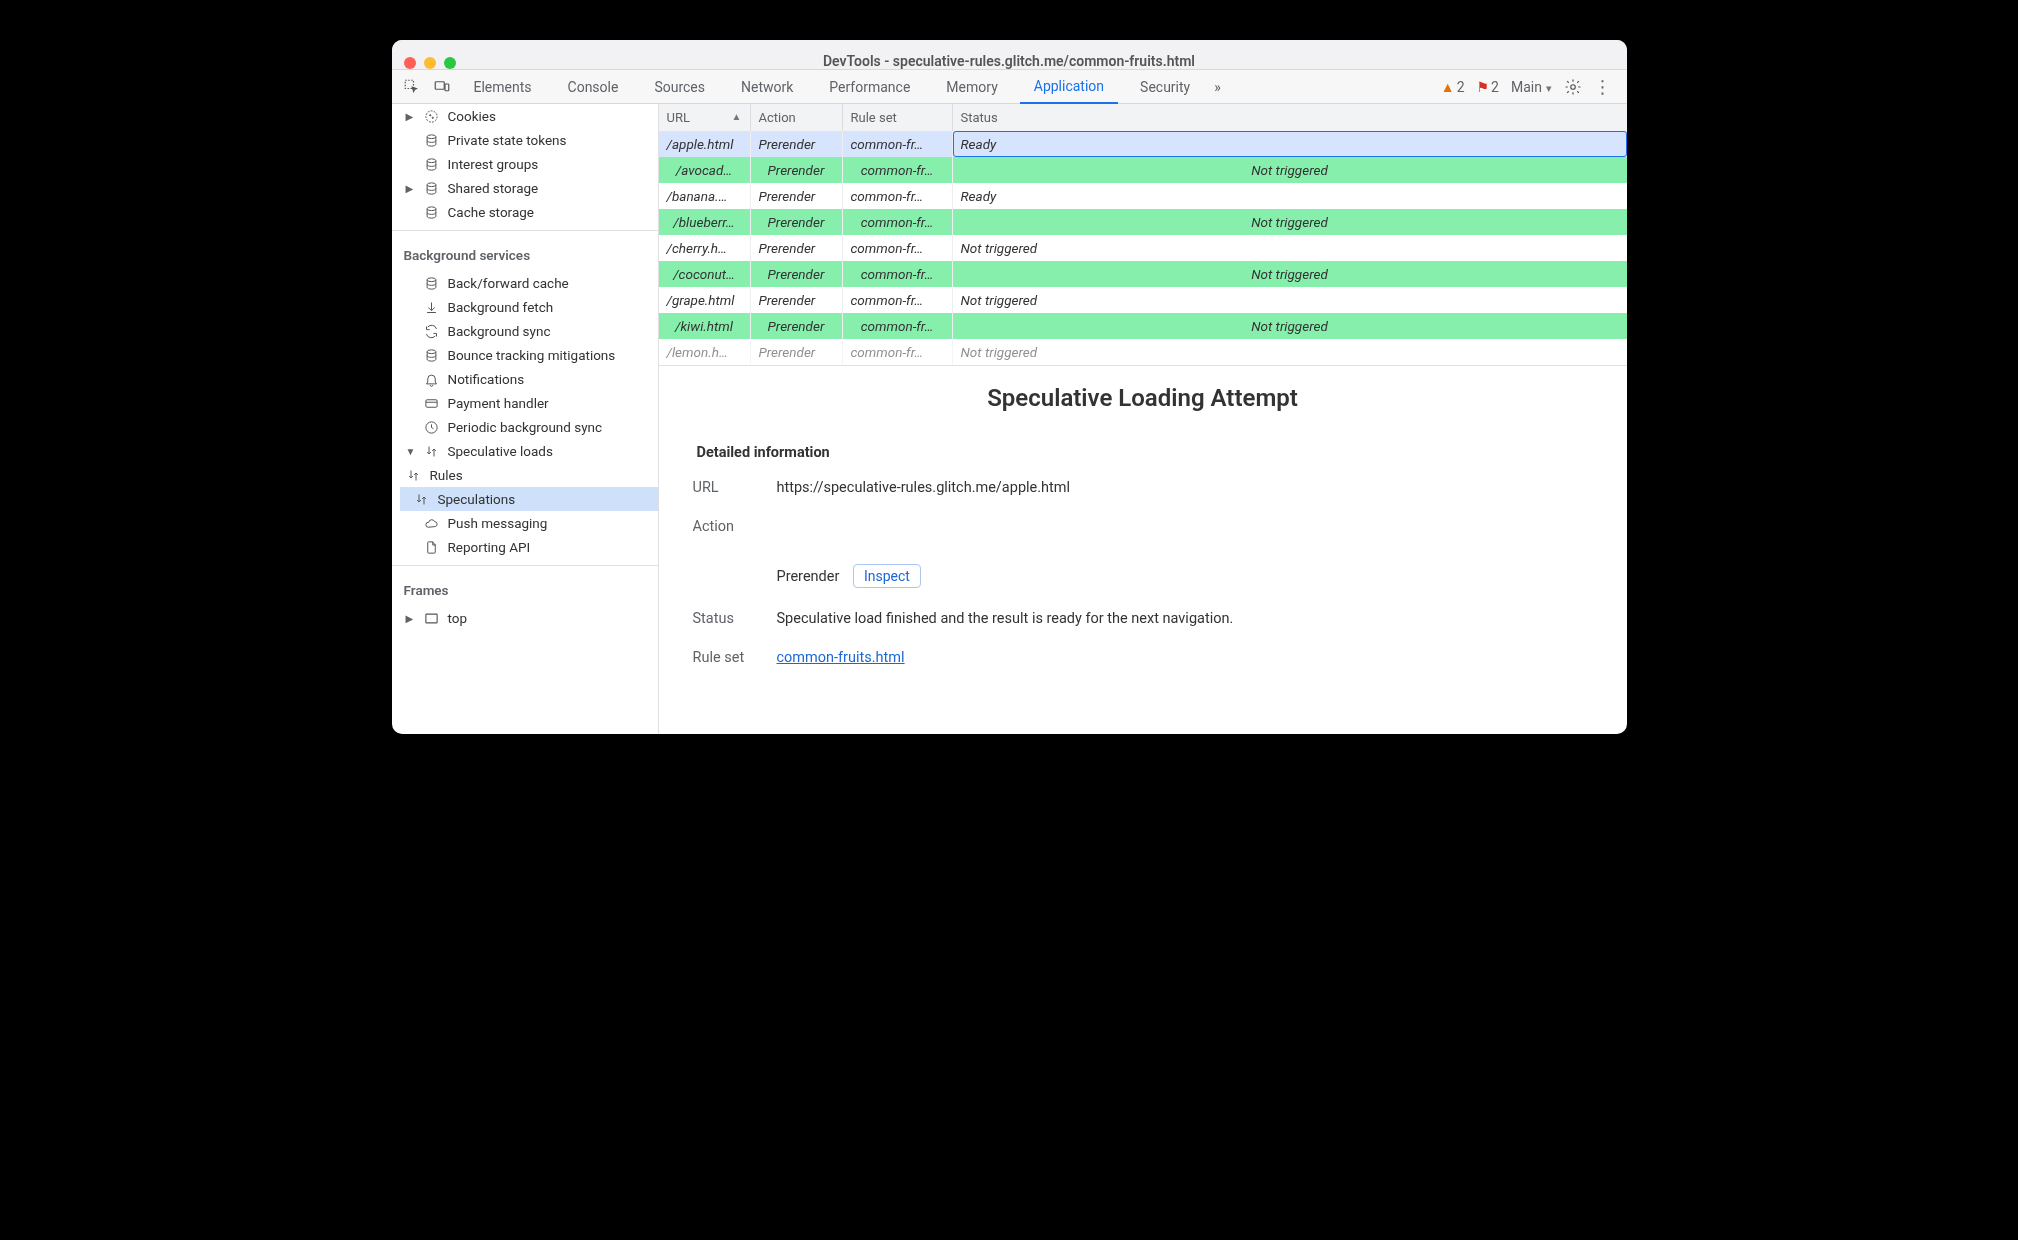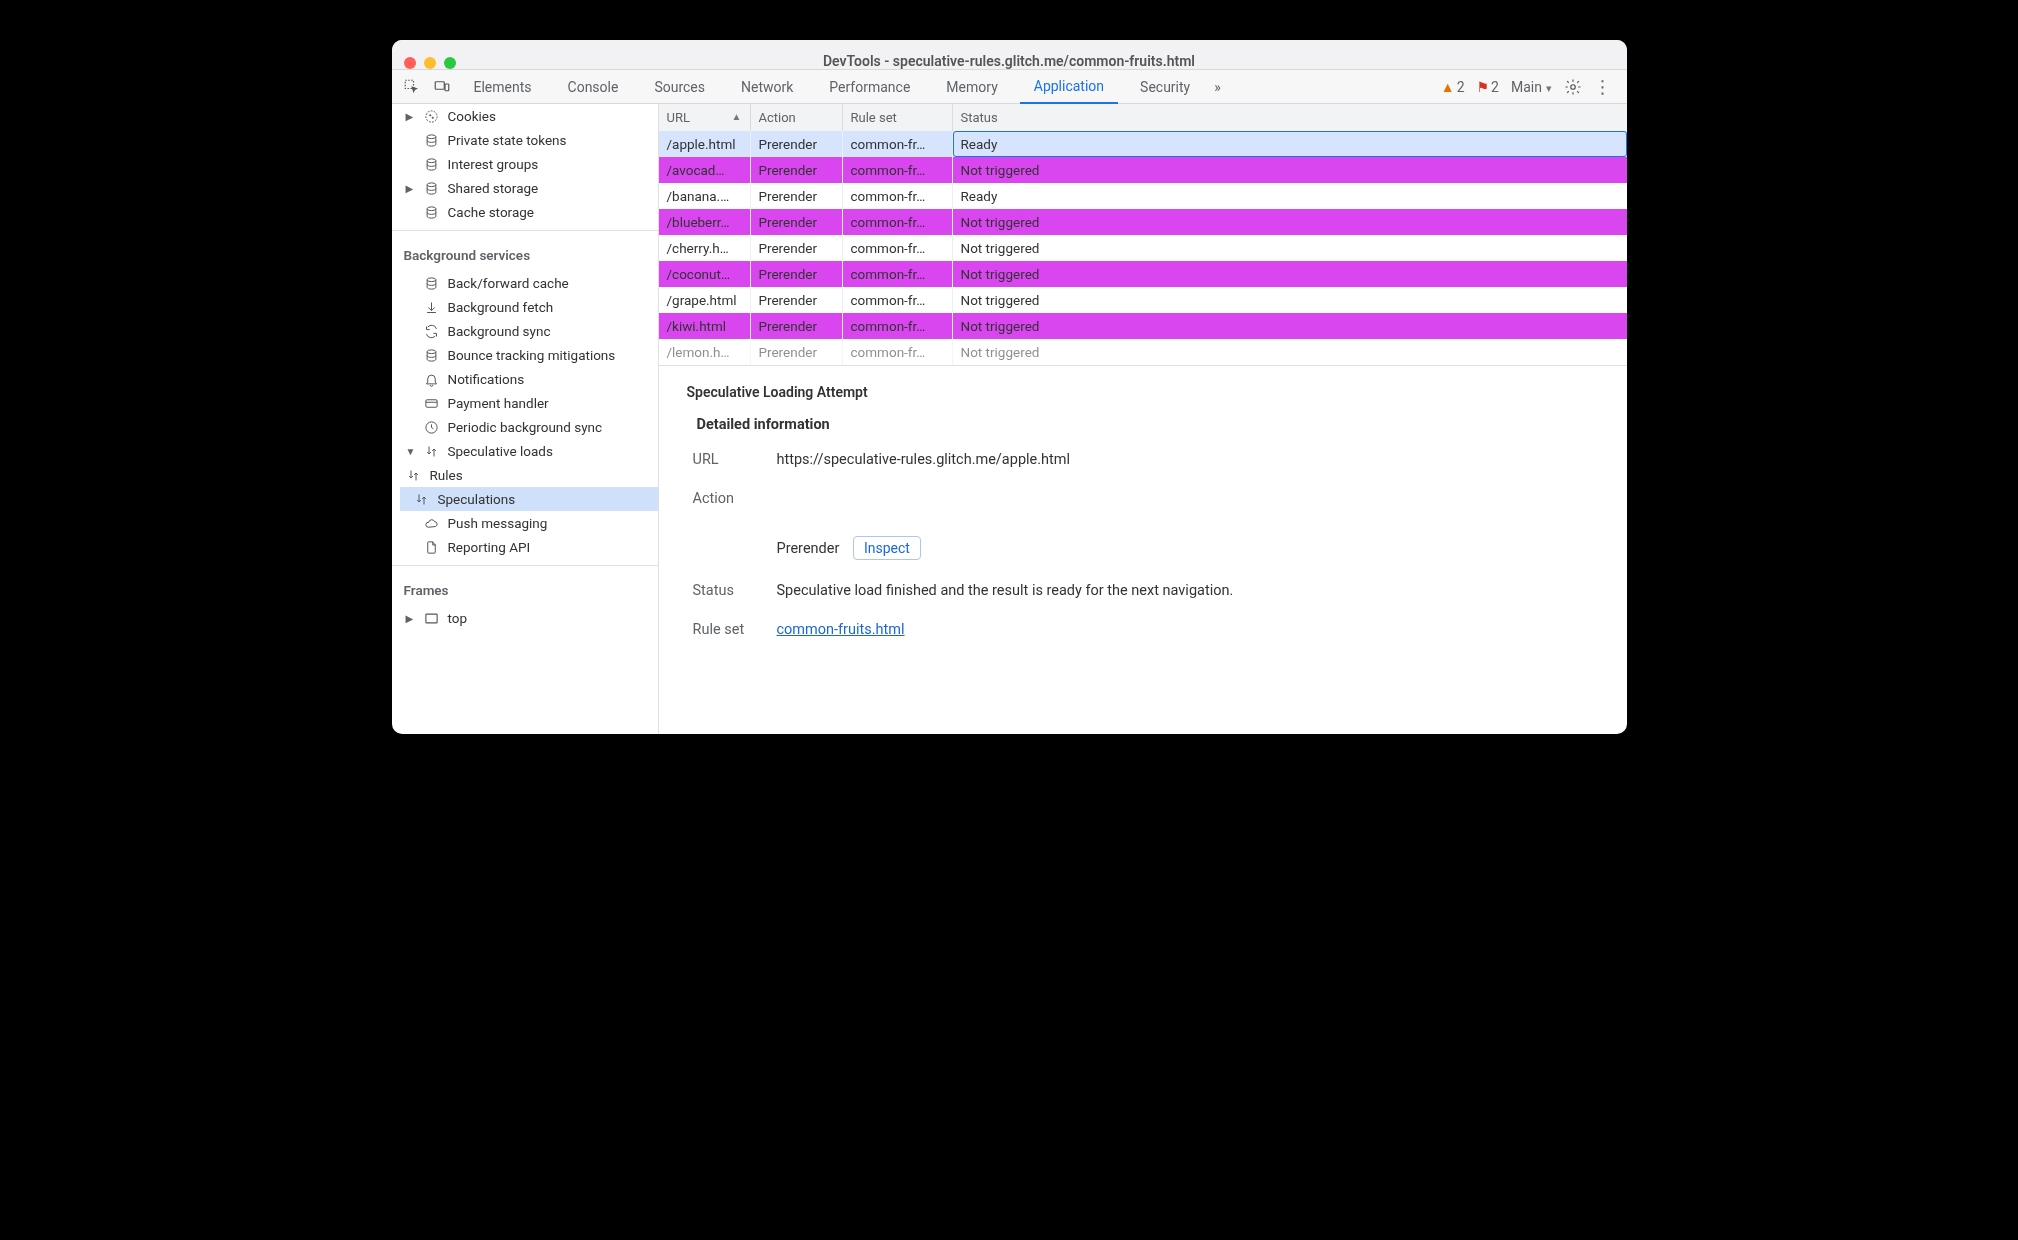--- a/index.html
+++ b/index.html
@@ -86,30 +86,30 @@
     height:32px; display:flex; align-items:center; padding:0 10px;
     color:#333; border-bottom:1px solid #e0e0e2; background:#fff;
   }
   .filter-bar .chevron-down{color:#333;}
   .grid { border-bottom:1px solid #e0e0e2; overflow:hidden;}
   .grid-header, .grid-row { display:grid; grid-template-columns: 92px 92px 110px 1fr; }
   .grid-header { background:#f1f3f4; color:#5f6368; font-size:13px;}
   .grid-header .cell { padding:6px 8px; border-right:1px solid #dadce0; position:relative;}
   .grid-header .cell:last-child{border-right:none;}
   .sort-indicator{ position:absolute; right:8px; top:7px; color:#777; font-size:10px;}
-  .grid-body{ max-height: 256px; overflow:hidden;}
+  .grid-body{ max-height: 256px; overflow:hidden;font-style:italic;}
   .grid-row .cell { padding:5px 8px; border-right:1px solid #eceef0; white-space:nowrap; overflow:hidden; text-overflow:ellipsis; font-size:13.5px; color:#333;}
   .grid-row .cell:last-child{border-right:none;}
-  .grid-row.alt{background:#d946ef;}
+  .grid-row.alt{background:#86efac;text-align:center;}
   .grid-row.selected{background:#d6e4fd;}
   .grid-row.selected .cell.status{outline:1.5px solid #1a73e8; outline-offset:-1.5px; border-radius:3px; background:#d6e4fd;}
   .grid-row.cut{opacity:.55;}
 
   .detail { padding: 18px 28px 22px 28px; overflow:auto;}
-  .detail h2{ font-size:14px; font-weight:600; color:#333; margin-bottom:16px;}
+  .detail h2{ font-size:24px; font-weight:600; color:#333; margin-bottom:32px;text-align:center;}
   .detail h3{ font-size:14.5px; font-weight:700; margin-left:10px; margin-bottom:18px;}
   .dl{ display:grid; grid-template-columns: 70px 1fr; row-gap:22px; column-gap:14px; font-size:14.5px; color:#333; margin-left:6px;}
   .dt{ color:#5f6368;}
   .link{ color:#1a68d8; text-decoration:underline; cursor:pointer;}
   .inspect-btn{
     display:inline-block; border:1px solid #aac6f5; color:#1a68d8; padding:3px 10px; border-radius:4px; margin-left:10px; font-size:14px;margin-top:46px;
   }
 </style>
 </head>
 <body>

